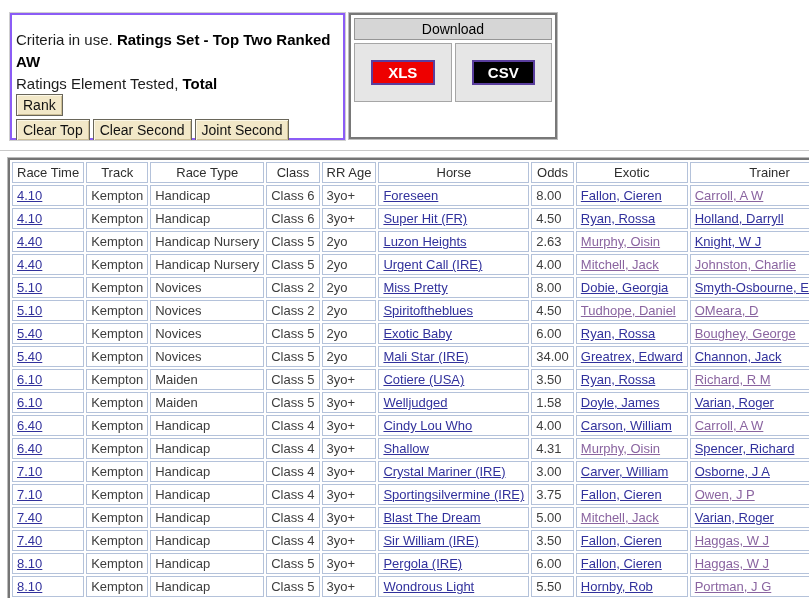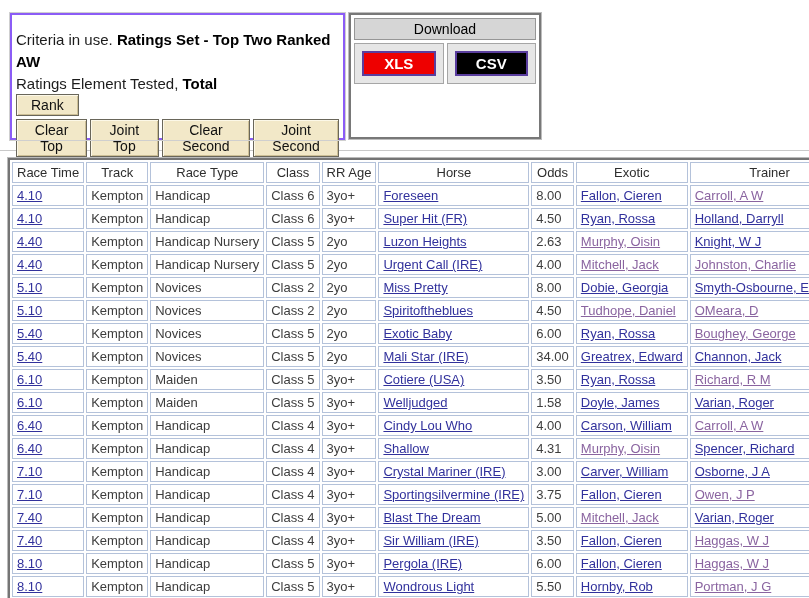--- a/index.html
+++ b/index.html
@@ -20,37 +20,37 @@
     display:flex; flex-direction:column;
   }
   .criteria-text { font-size:15px; line-height:1.45; color:#1c1c1c; margin-top:12px; flex:1; }
   .criteria-text b { color:#000; }
   .beige-btn {
     font-family: inherit;
     background:#f2e8c8;
     border:1px solid #69665a;
     box-shadow: inset 1px 1px 0 #fcf8e8, inset -1px -1px 0 #cdbf96;
     font-size:14px; color:#111;
-    padding:2px 14px; cursor:pointer;
+    padding:2px 6px; cursor:pointer;
   }
   .rank-row { margin-bottom:3px; }
   .btn-row { display:flex; gap:3px; margin-bottom:10px; }
 
   .download-box {
-    width:192px; height:126px; margin-left:4px;
+    width:208px; height:126px; margin-left:4px;
     border:2px solid #787878; outline:1px solid #bdbdbd;
     background:#fff; padding:3px;
   }
   .download-header {
     background:#d6d6d6; border:1px solid #969696;
     text-align:center; font-size:14px; color:#000;
     padding:2px 0; margin-bottom:3px;
   }
   .dl-row { display:flex; gap:3px; }
-  .dl-cell { flex:1; border:1px solid #a6a6a6; padding:7px; background:#e6e6e6; }
+  .dl-cell { flex:1; border:1px solid #a6a6a6; padding:16px; background:#e6e6e6; }
   .dl-btn {
     font-family: inherit;
     display:block; width:100%;
     border:2px solid #5a3e9e;
     color:#fff; font-weight:bold; font-size:15px;
     padding:2px 0; cursor:pointer; text-align:center;
   }
 
   .sep-line { border:none; border-top:1px solid #c9c9c9; margin:10px 0 7px 0; }
 
@@ -87,21 +87,20 @@
   <div class="criteria-box">
     <div class="criteria-text">
       <span>Criteria in use. </span><b>Ratings Set - Top Two Ranked AW</b><br>
       <span>Ratings Element Tested, </span><b>Total</b>
     </div>
     <div class="rank-row">
       <button class="beige-btn">Rank</button>
     </div>
     <div class="btn-row">
       <button class="beige-btn">Clear Top</button>
-      <button class="beige-btn">Joint Top</button>
       <button class="beige-btn">Clear Second</button>
       <button class="beige-btn">Joint Second</button>
     </div>
   </div>
 
   <div class="download-box">
     <div class="download-header">Download</div>
     <div class="dl-row">
       <div class="dl-cell">
         <button class="dl-btn" style="background: rgb(238, 0, 0);">XLS</button>

